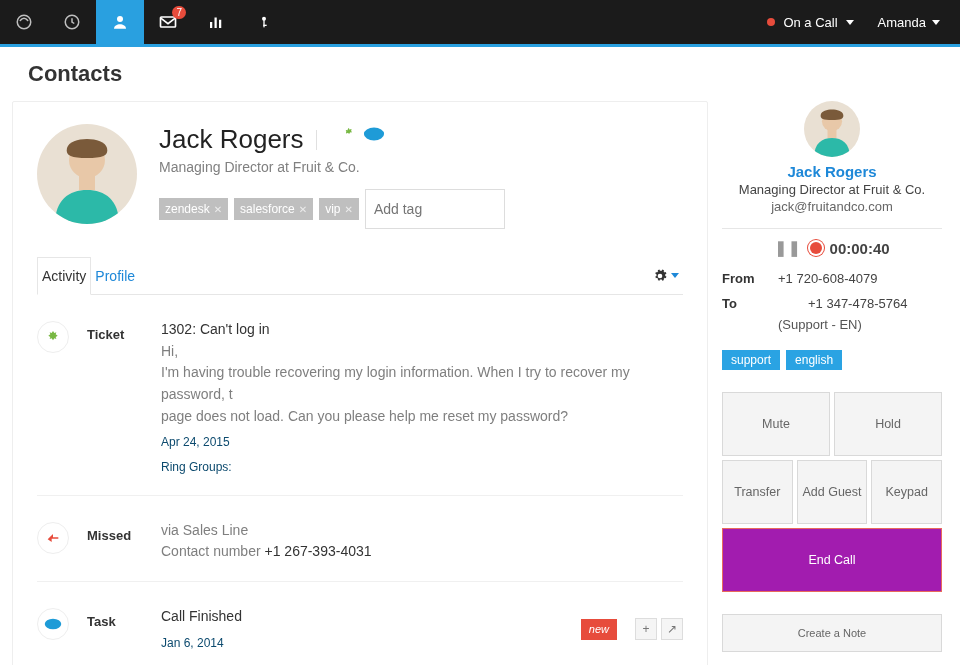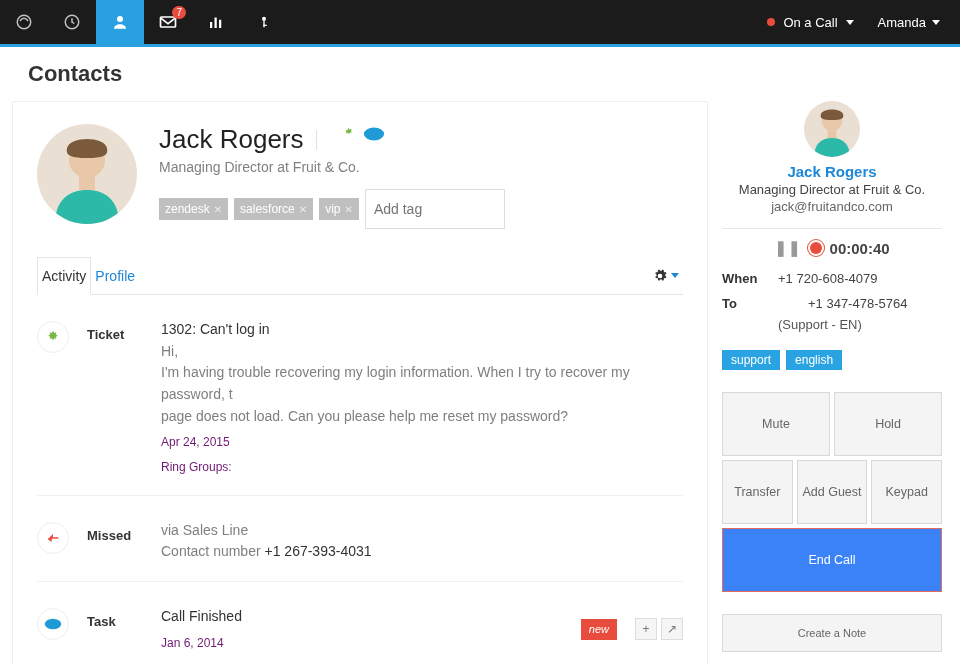--- a/index.html
+++ b/index.html
@@ -45,21 +45,21 @@
   .tabs .grow { flex:1; }
   .tab-gear { display:flex; align-items:center; gap:4px; padding:0 4px; color:#444; }
 
   
   .act { display:flex; gap:18px; padding:24px 0 18px; border-bottom:1px solid #f0f0f0; }
   .act:last-child{ border-bottom:none;}
   .act-icon { width:32px;height:32px;border-radius:50%;border:1px solid #eee;display:flex;align-items:center;justify-content:center;flex-shrink:0;background:#fff; margin-top:2px;}
   .act-label { width:56px; font-size:13px; font-weight:700; color:#333; padding-top:8px;}
   .act-body { flex:1; font-size:14px; color:#7f7f7f; line-height:1.55; }
   .act-body .tline { color:#333; }
-  .act-meta { font-size:12px; color:#701a75; margin-top:6px;}
+  .act-meta { font-size:12px; color:#0c4a6e; margin-top:6px;}
   .act-row { display:flex; align-items:center; }
   .new-pill { background:#e74c3c; color:#fff; font-size:11px; font-style:italic; padding:2px 8px; }
   .mini-btns { display:flex; gap:4px; margin-left:18px;}
   .mini-btn { width:22px;height:22px;border:1px solid #ddd;background:#f5f5f5;display:flex;align-items:center;justify-content:center;color:#777;font-size:12px;}
 
   
   .side-card { text-align:center; font-size:13px; color:#444; }
   .side-name { color:#1e88d8; font-weight:600; font-size:15px; margin-top:2px; }
   .side-sub { color:#444; margin-top:2px; }
   .side-email { color:#666; margin-top:2px; }
@@ -69,21 +69,21 @@
   .pause { color:#999; letter-spacing:1px; font-weight:700;}
   .kv { display:flex; font-size:13px; margin-top:14px; text-align:left;}
   .kv .k{ width:56px; font-weight:700; color:#333;}
   .kv .v{ color:#444;}
   .kv2 { font-size:13px; text-align:left; margin-top:6px; padding-left:56px; color:#555;}
   .side-tags { display:flex; gap:6px; margin-top:18px; }
   .side-tag { background:#2aa3e3; color:#fff; font-size:12px; padding:3px 9px;}
   .btn-grid { display:grid; grid-template-columns:1fr 1fr; gap:4px; margin-top:22px;}
   .sbtn { border:1px solid #d9d9d9; background:#f4f4f4; color:#666; font-size:12.5px; padding:24px 0; text-align:center; cursor:pointer;}
   .row3 { display:grid; grid-template-columns:1fr 1fr 1fr; gap:4px; margin-top:4px;}
-  .end-call { background:#3b82f6; border:1px solid #e86a5c; color:#fff; grid-column:1/-1;}
+  .end-call { background:#a21caf; border:1px solid #e86a5c; color:#fff; grid-column:1/-1;}
   .note-btn { margin-top:22px; border:1px solid #d9d9d9; background:#f4f4f4; color:#666; padding:12px 0; text-align:center; font-size:11px; cursor:pointer;}
 
   .caret-down { width:0;height:0;border-left:4px solid transparent;border-right:4px solid transparent;border-top:5px solid currentColor; display:inline-block;}
   .caret-blue{ color:#1e88d8; }
 
   .sep-v { width:1px;height:20px;background:#e0e0e0;display:inline-block; margin:0 8px; vertical-align:-2px;}
 </style>
 </head>
 <body>
 
@@ -275,21 +275,21 @@
       <div class="side-name">Jack Rogers</div>
       <div class="side-sub">Managing Director at Fruit &amp; Co.</div>
       <div class="side-email">jack@fruitandco.com</div>
       <hr class="side-hr">
       <div class="timer-row">
         <span class="pause">❚❚</span>
         <span class="rec"></span>
         <b>00:00:40</b>
       </div>
       <div class="kv">
-          <div class="k">When</div>
+          <div class="k">From</div>
           <div class="v">+1 720-608-4079</div>
         </div>
       <div class="kv" style="margin-top:10px;gap:30px;">
           <div class="k">To</div>
           <div class="v">+1 347-478-5764</div>
         </div>
       <div class="kv2">(Support - EN)</div>
       <div class="side-tags">
         <span class="side-tag">support</span>
         <span class="side-tag">english</span>

